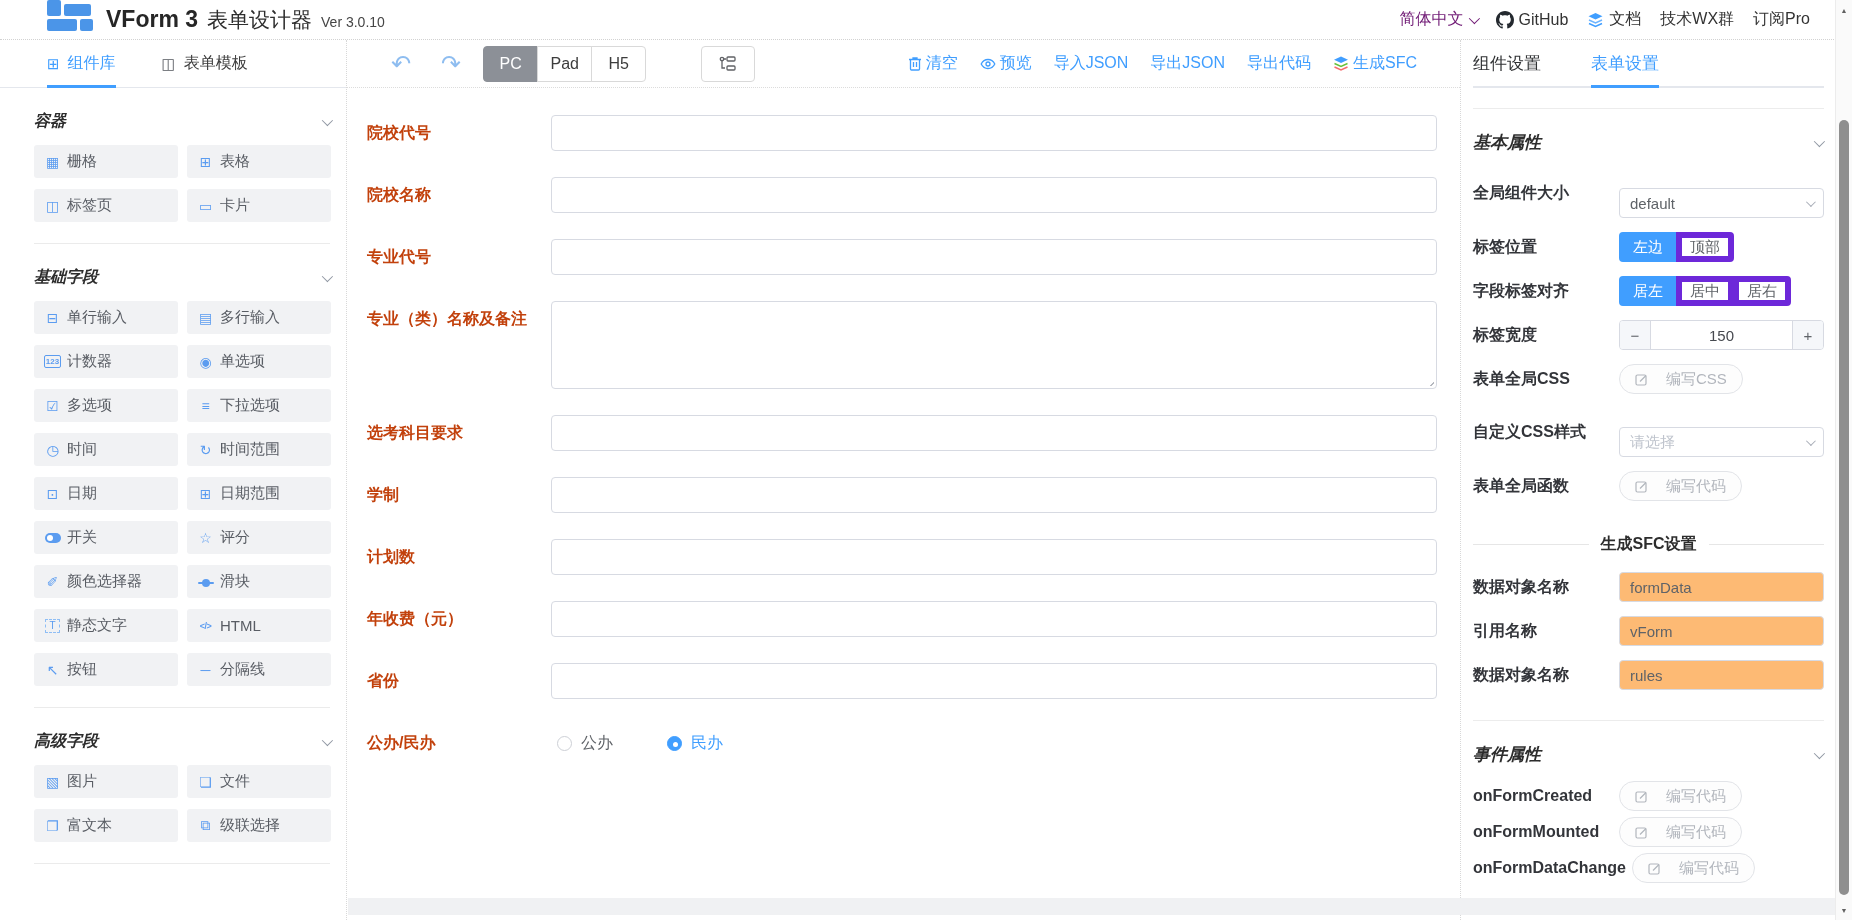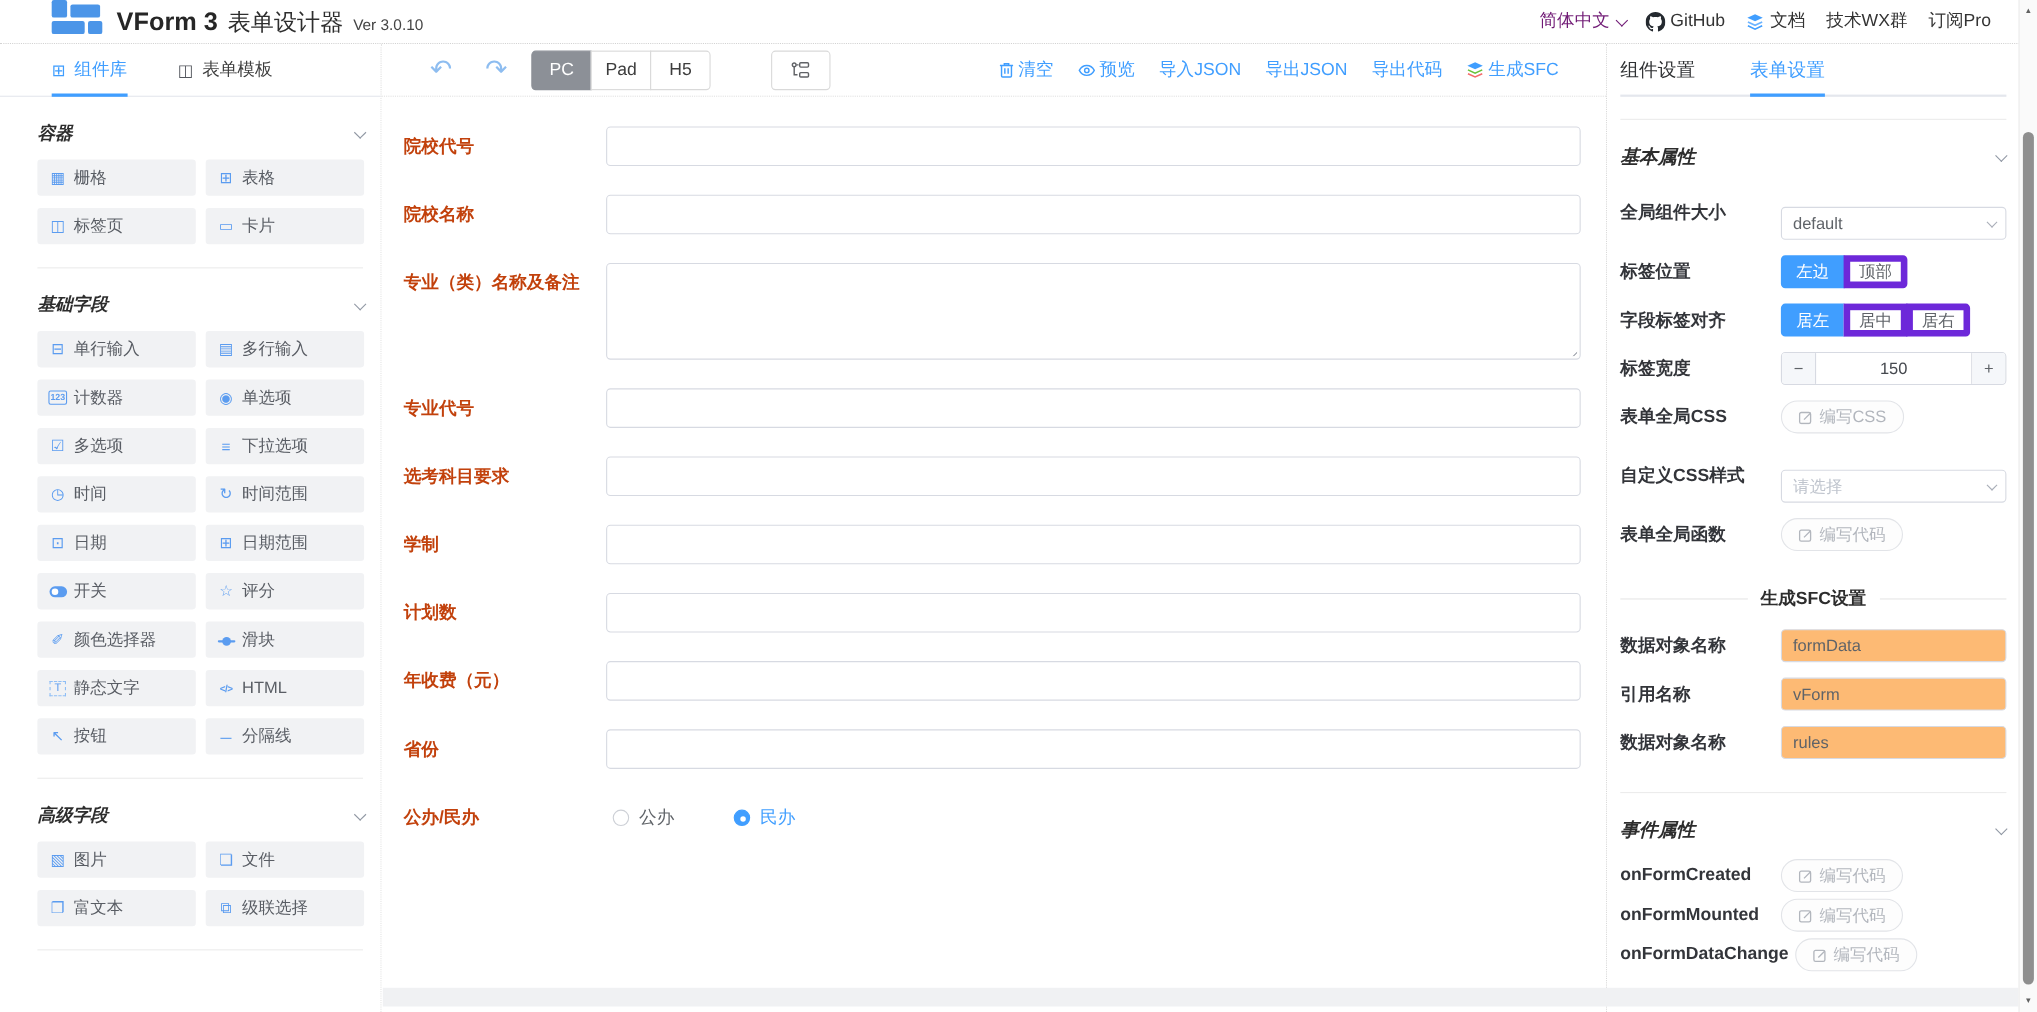--- a/index.html
+++ b/index.html
@@ -99,21 +99,21 @@
   .select.placeholder { color:#bfc4cd; }
   .sel-chev { width:7px; height:7px; border-right:1.4px solid #a9aeb8; border-bottom:1.4px solid #a9aeb8; transform:rotate(45deg) translateY(-2px); }
   .seg { display:flex; }
   .seg-btn { min-width:57px; padding:0 8px; height:30px; border:6px solid #6d28d9; background:#fff; display:flex; align-items:center; justify-content:center; font-size:15px; color:#5f6368; margin-left:-1px; cursor:pointer; }
   .seg-btn:first-child { border-radius:4px 0 0 4px; margin-left:0; }
   .seg-btn:last-child { border-radius:0 4px 4px 0; }
   .seg-btn.active { background:#409eff; border-color:#409eff; color:#fff; }
   .stepper { display:flex; width:100%; height:30px; border:1px solid #d7dae2; border-radius:4px; overflow:hidden; background:#fff; }
   .step-btn { width:30px; flex:none; background:#f5f7fa; color:#5f6368; display:flex; align-items:center; justify-content:center; font-size:15px; cursor:pointer; }
   .step-val { flex:1; display:flex; align-items:center; justify-content:center; font-size:15px; color:#46494f; border-left:1px solid #d7dae2; border-right:1px solid #d7dae2; }
-  .pill-btn { height:30px; border:1px solid #e2e4e8; border-radius:15px; background:#fdfdfd; color:#b2b6bd; font-size:15px; display:inline-flex; align-items:center; gap:6px; padding:0 15px; cursor:pointer; white-space:nowrap; }
+  .pill-btn { height:30px; border:1px solid #e2e4e8; border-radius:15px; background:#fdfdfd; color:#b2b6bd; font-size:15px; display:inline-flex; align-items:center; gap:18px; padding:0 15px; cursor:pointer; white-space:nowrap; }
   .sfc-divider { display:flex; align-items:center; gap:12px; margin:19px 0 17px; }
   .sfc-divider .line { flex:1; border-top:1px solid #e6e6e6; }
   .sfc-title { font-size:16px; font-weight:bold; color:#2d2d2d; }
   .text-input { width:100%; height:30px; border:1px solid #d7dae2; border-radius:4px; padding:0 10px; font-size:15px; color:#5f6368; font-family:inherit; background:#fdba74; }
   .hr { border-top:1px solid #ececec; margin:16px 0 0; }
   .events .prop-row { margin-bottom:6px; }
   .events .prop-label { font-size:16px; }
   
   .bottom-strip { position:absolute; left:348px; right:17px; top:898px; height:17px; background:#f0f1f3; z-index:10; }
   svg { display:block; }
@@ -384,30 +384,30 @@
     <div class="canvas">
       <div class="form-row">
         <div class="form-label">院校代号</div>
         <div class="form-control"><input class="form-input" type="text" style=""></div>
       </div>
       <div class="form-row">
         <div class="form-label">院校名称</div>
         <div class="form-control"><input class="form-input" type="text" style=""></div>
       </div>
       <div class="form-row">
+        <div class="form-label">专业代号</div>
+        <div class="form-control"><input class="form-input" type="text" style=""></div>
+      </div>
+      <div class="form-row">
         <div class="form-label">专业（类）名称及备注</div>
         <div class="form-control">
           <div class="form-textarea">
               <span class="resize-grip"></span>
             </div>
         </div>
-      </div>
-      <div class="form-row">
-        <div class="form-label">专业代号</div>
-        <div class="form-control"><input class="form-input" type="text" style=""></div>
       </div>
       <div class="form-row">
         <div class="form-label">选考科目要求</div>
         <div class="form-control"><input class="form-input" type="text" style=""></div>
       </div>
       <div class="form-row">
         <div class="form-label">学制</div>
         <div class="form-control"><input class="form-input" type="text" style=""></div>
       </div>
       <div class="form-row">

